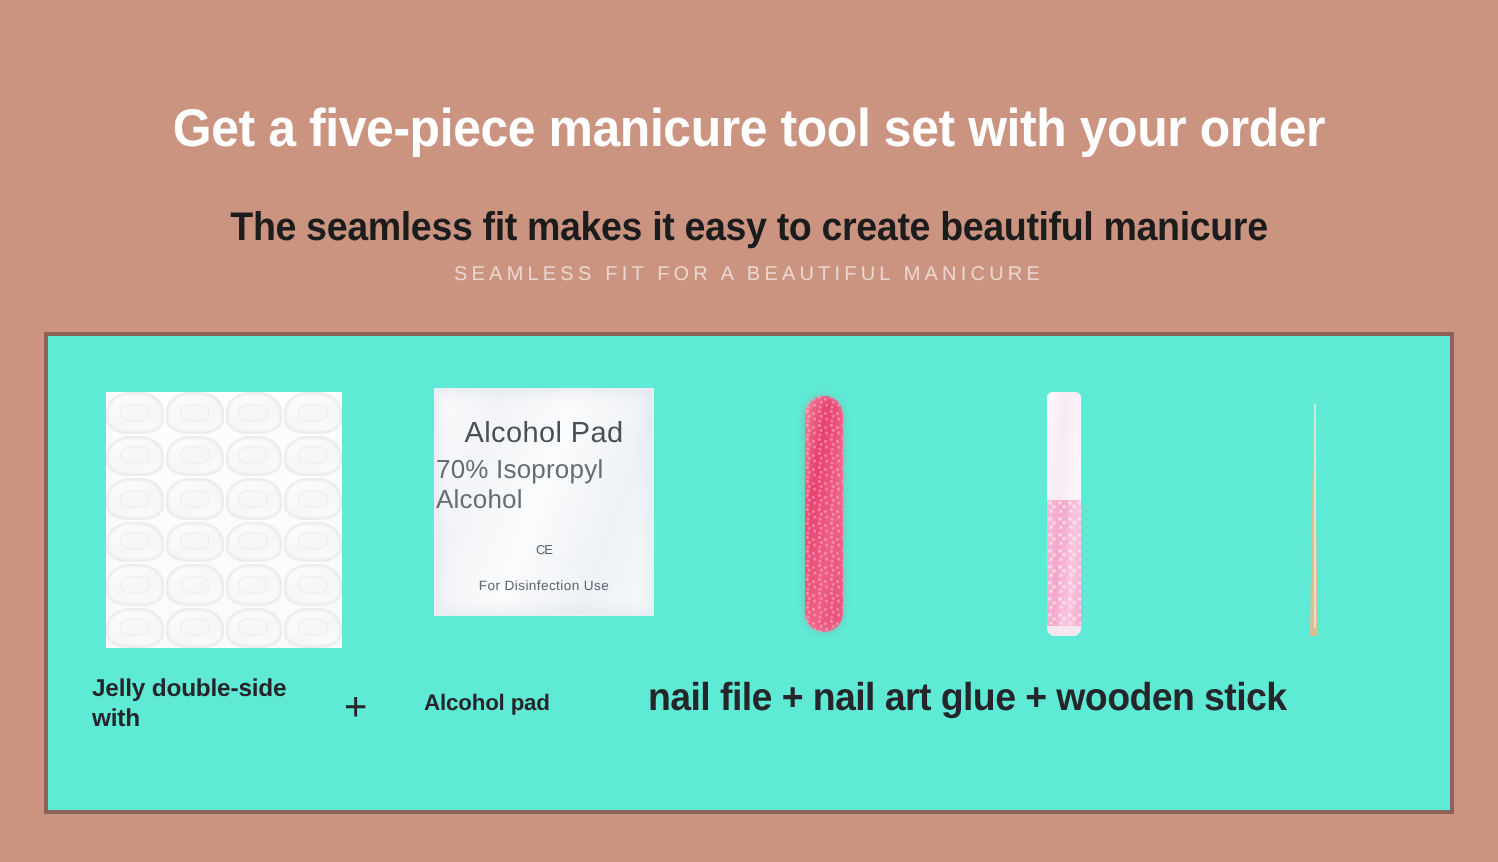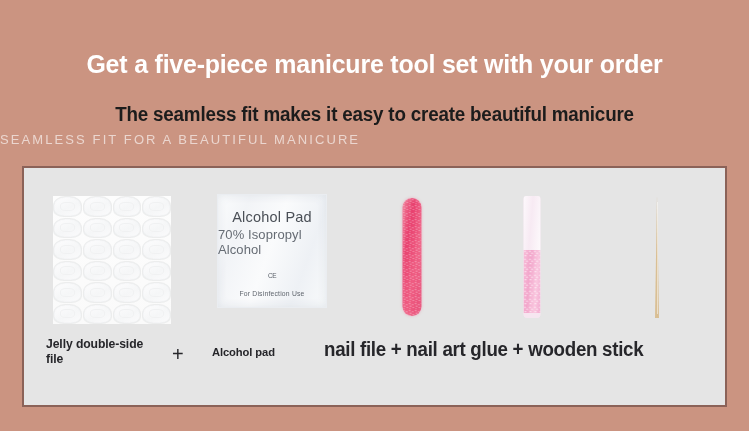--- a/index.html
+++ b/index.html
@@ -48,36 +48,36 @@
     letter-spacing: -0.2px;
     line-height: 1.1;
     transform: scaleX(0.94);
     white-space: nowrap;
   }
   .micro-caption {
     position: absolute;
     top: 132px;
     left: 0;
     width: 749px;
-    text-align: left;
-    font-size: 13px;
+    text-align: center;
+    font-size: 10px;
     font-weight: normal;
     color: rgba(255, 255, 255, 0.62);
     letter-spacing: 2.1px;
     white-space: nowrap;
   }
 
   
   .card {
     position: absolute;
     left: 22px;
     top: 166px;
     width: 705px;
     height: 241px;
-    background: #e5e5e5;
+    background: #5eead4;
     border: 2px solid #8b6258;
     box-sizing: border-box;
   }
   .card-inner {
     position: relative;
     width: 100%;
     height: 100%;
   }
 
   
@@ -382,21 +382,21 @@
         <div class="product-slot slot-stick">
           <div class="slot-art wooden-stick">
             <div class="stick-shaft"></div>
             <div class="stick-hl"></div>
           </div>
         </div>
 
       </div>
 
       <div class="labels">
-        <div class="label label-tape">Jelly double-side file</div>
+        <div class="label label-tape">Jelly double-side with</div>
         <div class="plus-sep">+</div>
         <div class="label label-pad">Alcohol pad</div>
         <div class="label label-rest">nail file + nail art glue + wooden stick</div>
       </div>
 
     </div>
   </div>
 
 </div>
 

